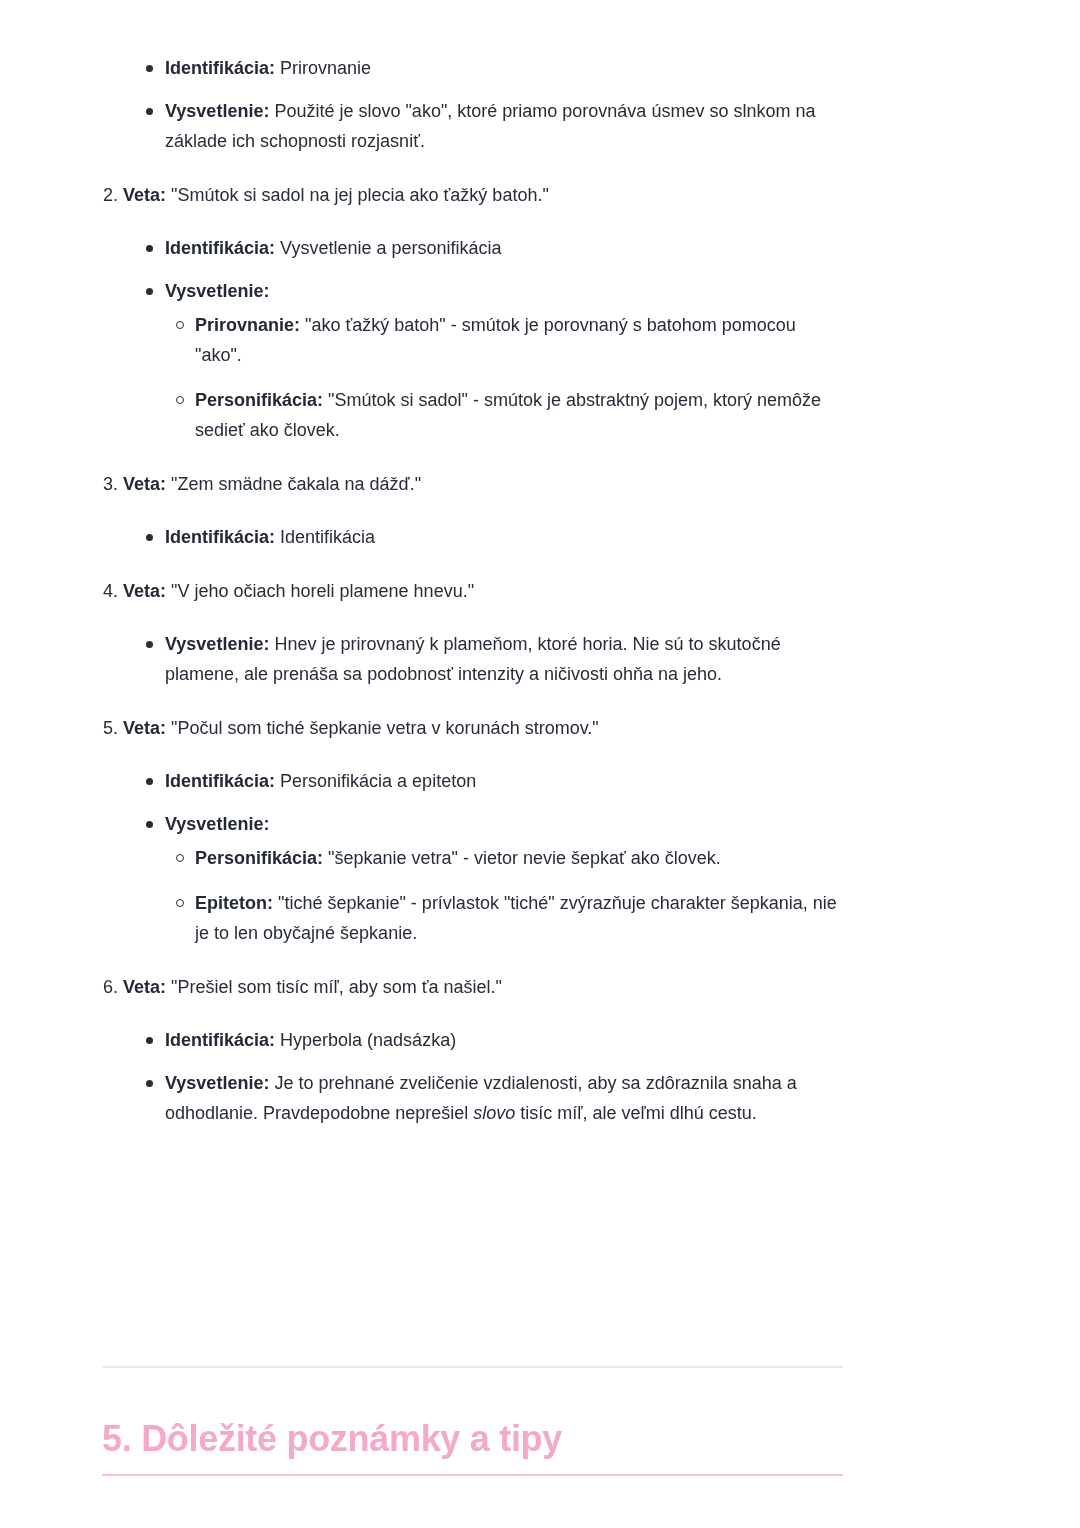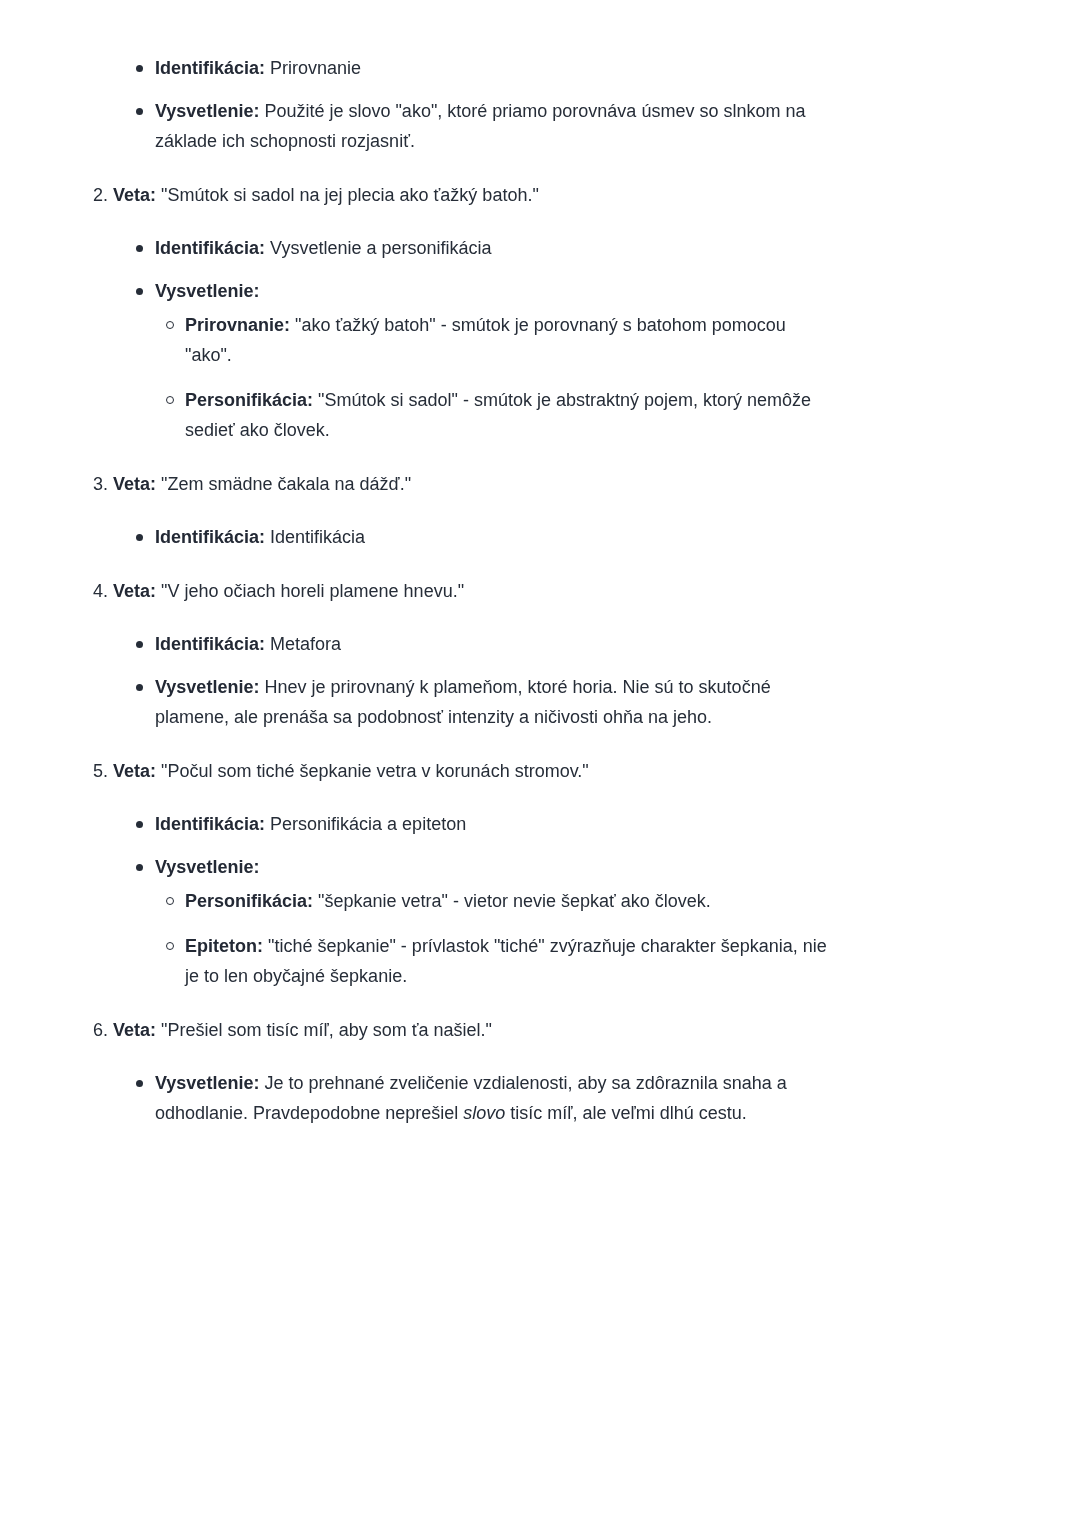--- a/index.html
+++ b/index.html
@@ -5,20 +5,21 @@
   * { margin: 0; padding: 0; box-sizing: border-box; }
   html, body { background: #ffffff; }
   .page {
     position: relative;
     width: 888px;
     height: 1528px;
     background: #ffffff;
     overflow: hidden;
     font-family: "Liberation Sans", sans-serif;
     color: #262d38;
+    margin-left: 10px;
   }
   
   .pink-wash {
     position: absolute;
     left: 974px; top: 50px;
     width: 66px; height: 1427px;
     background: linear-gradient(to right, #fcf1f7 0%, #fdf6fa 55%, rgba(255,255,255,0) 100%);
     pointer-events: none;
   }
   .pink-rail {
@@ -164,26 +165,20 @@
         <p class="t"><strong>Identifikácia:</strong> <span>Identifikácia</span></p>
       </li>
     </ul>
 
     <p class="veta"><span class="num">4.</span> <strong>Veta:</strong> <span>"V jeho očiach horeli plamene hnevu."</span></p>
     <ul class="l1">
       <li>
         <span class="mark1">
             <i></i>
           </span>
-        <p class="t"><strong>Identifikácia:</strong> <span>Metafora</span></p>
-      </li>
-      <li>
-        <span class="mark1">
-            <i></i>
-          </span>
         <p class="t"><strong>Vysvetlenie:</strong> <span>Hnev je prirovnaný k plameňom, ktoré horia. Nie sú to skutočné plamene, ale prenáša sa podobnosť intenzity a ničivosti ohňa na jeho.</span></p>
       </li>
     </ul>
 
     <p class="veta"><span class="num">5.</span> <strong>Veta:</strong> <span>"Počul som tiché šepkanie vetra v korunách stromov."</span></p>
     <ul class="l1">
       <li>
         <span class="mark1">
             <i></i>
           </span>
@@ -212,22 +207,33 @@
         </div>
       </li>
     </ul>
 
     <p class="veta"><span class="num">6.</span> <strong>Veta:</strong> <span>"Prešiel som tisíc míľ, aby som ťa našiel."</span></p>
     <ul class="l1">
       <li>
         <span class="mark1">
             <i></i>
           </span>
+        <p class="t"><strong>Identifikácia:</strong> <span>Hyperbola (nadsázka)</span></p>
+      </li>
+      <li>
+        <span class="mark1">
+            <i></i>
+          </span>
         <p class="t"><strong>Vysvetlenie:</strong> <span>Je to prehnané zveličenie vzdialenosti, aby sa zdôraznila snaha a odhodlanie. Pravdepodobne neprešiel </span><em>slovo</em><span> tisíc míľ, ale veľmi dlhú cestu.</span></p>
       </li>
     </ul>
 
   </main>
 
+  <div class="footer">
+    <div class="divider"></div>
+    <h2 class="heading">5. Dôležité poznámky a tipy</h2>
+    <div class="pink-underline"></div>
+  </div>
 
   <div class="watermark">(c) Knowunity 2025</div>
 
 </div>
 
 </body></html>

